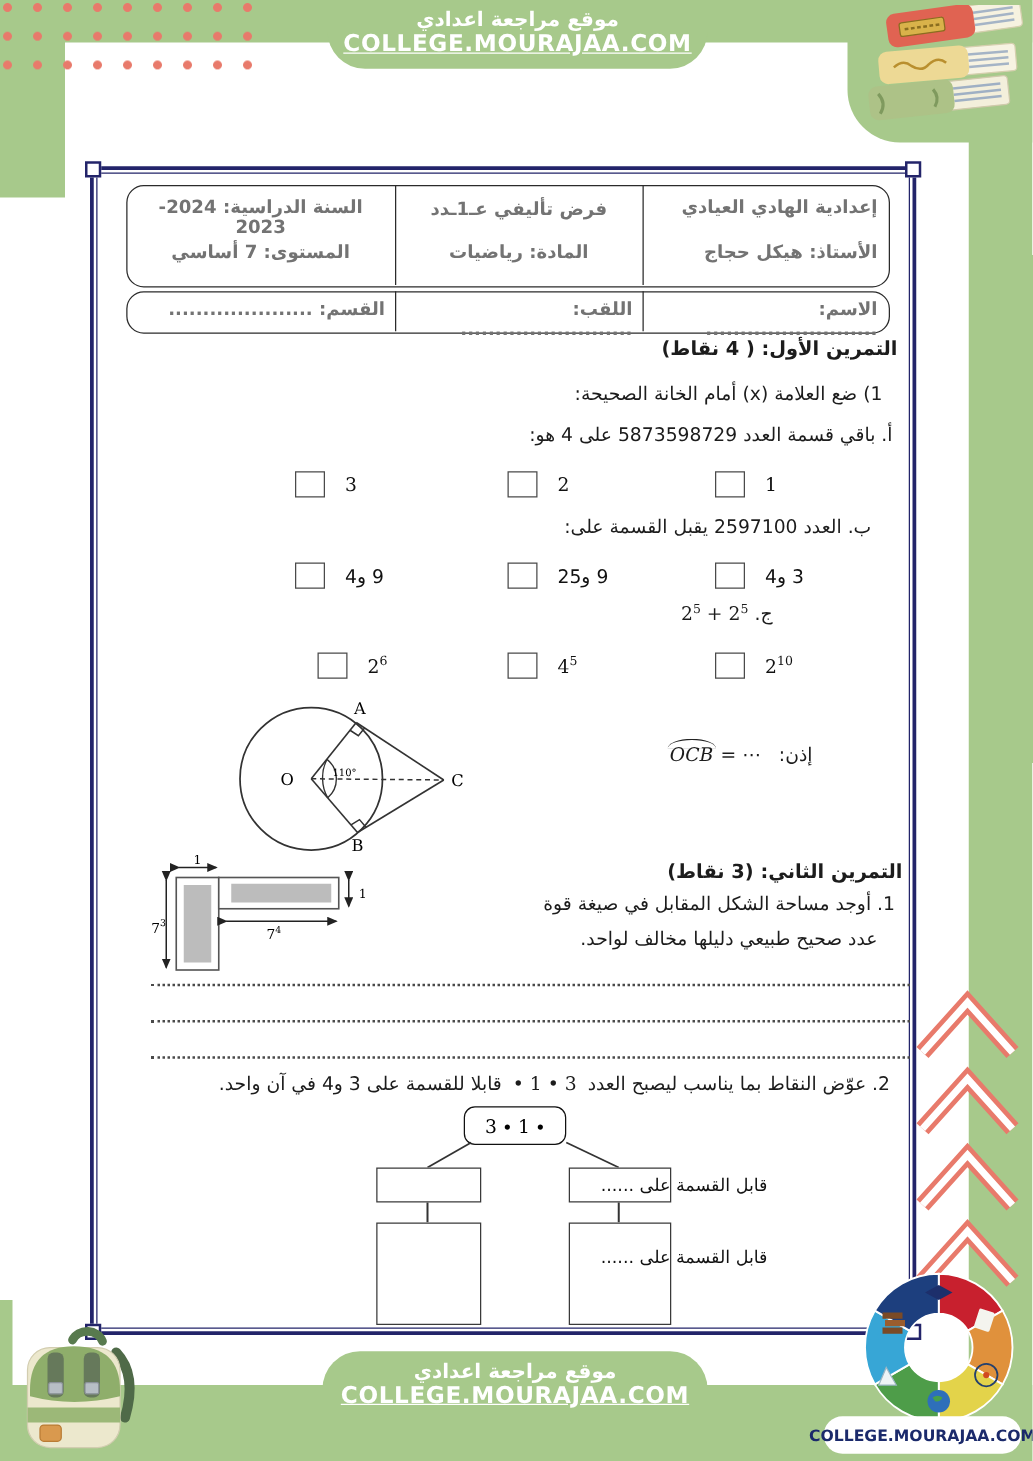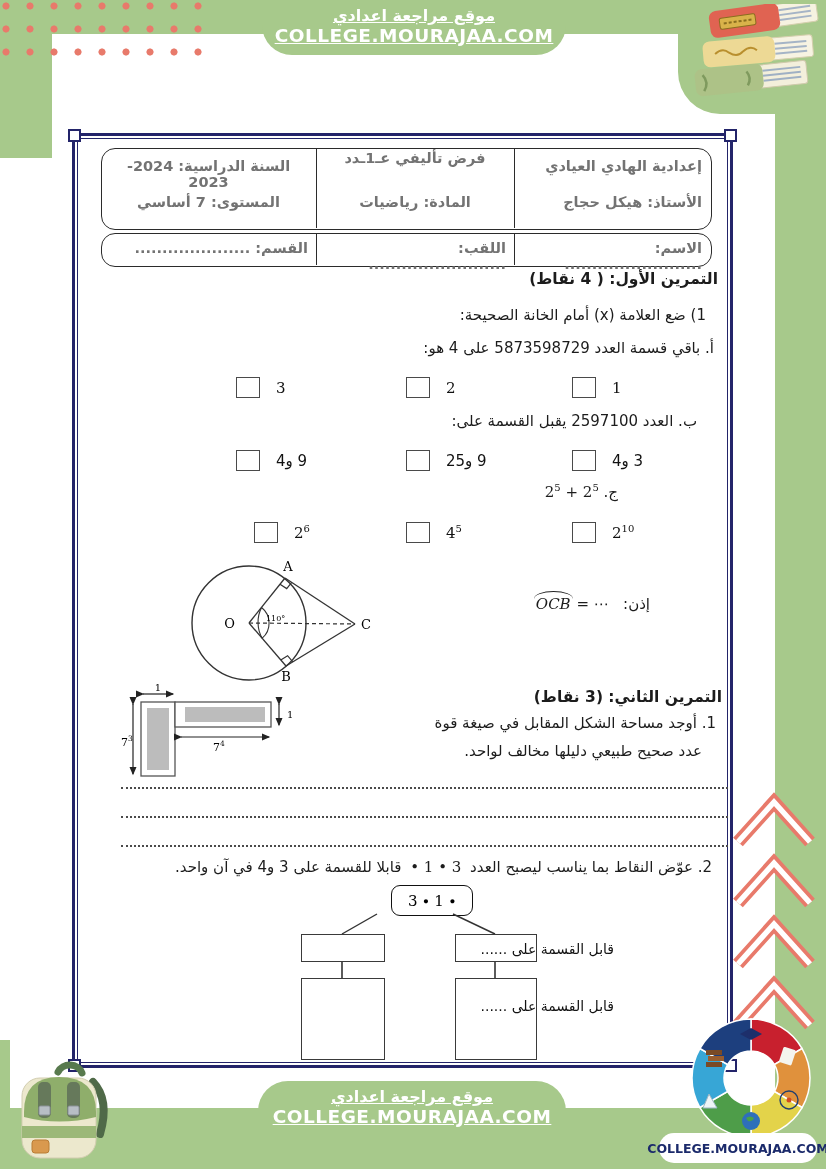--- a/index.html
+++ b/index.html
@@ -10,21 +10,21 @@
   .band-bottom{position:absolute;left:0;top:1108px;width:826px;height:61px;background:#a7c98b;}
   .bubble-top{position:absolute;left:262px;top:0;width:304px;height:55px;background:#a7c98b;border-radius:0 0 30px 30px;text-align:center;}
   .bubble-bottom{position:absolute;left:258px;top:1081px;width:308px;height:88px;background:#a7c98b;border-radius:30px 30px 0 0;text-align:center;}
   .right-band{position:absolute;left:775px;top:0;width:51px;height:1169px;background:#a7c98b;}
   .tr-block{position:absolute;left:678px;top:0;width:148px;height:114px;background:#a7c98b;border-radius:0 0 0 42px;}
   .left-col{position:absolute;left:0;top:0;width:52px;height:158px;background:#a7c98b;}
   .bl-strip{position:absolute;left:0;top:1040px;width:10px;height:70px;background:#a7c98b;}
   .dots{position:absolute;left:0;top:0;width:214px;height:62px;
         background-image:radial-gradient(circle at 6px 6px,#e87a6b 3.2px,rgba(0,0,0,0) 3.9px);
         background-size:24px 23px;}
-  .site-ar{margin:0;padding-top:6px;color:#fff;font-weight:bold;font-size:16px;text-decoration:underline;direction:rtl;}
+  .site-ar{margin:0;padding-top:6px;color:#fff;font-weight:bold;font-size:16px;direction:rtl;}
   .site-url{margin:0;color:#fff;font-weight:bold;font-size:18.5px;letter-spacing:.5px;text-decoration:underline;}
   .chev{position:absolute;left:730px;width:88px;height:58px;}
   
   .doc{position:absolute;left:72px;top:133px;width:661px;height:935px;box-sizing:border-box;
        border:3px solid #23246a;background:#fff;}
   .doc-inner{position:absolute;inset:2px;border:1.4px solid #23246a;pointer-events:none;}
   .corner{position:absolute;width:9px;height:9px;background:#fff;border:2px solid #23246a;}
   .line{position:absolute;direction:rtl;font-size:15px;color:#1c1c1c;white-space:nowrap;}
   .b{font-weight:bold;}
   .math{font-family:"DejaVu Serif",serif;direction:ltr;unicode-bidi:embed;}
@@ -105,21 +105,21 @@
     <div class="corner" style="left:-7px;top:-7px;"></div>
     <div class="corner" style="right:-7px;top:-7px;"></div>
     <div class="corner" style="left:-7px;bottom:-7px;"></div>
     <div class="corner" style="right:-7px;bottom:-7px;"></div>
 
     <div class="hrow" style="left:26px;top:12px;width:609px;height:80px;"></div>
     <div class="vsep" style="left:241px;top:12px;height:80px;"></div>
     <div class="vsep" style="left:439px;top:12px;height:80px;"></div>
     <div class="hcell" style="left:447px;top:22px;width:180px;text-align:right;">إعدادية الهادي العيادي</div>
     <div class="hcell" style="left:447px;top:58px;width:180px;text-align:right;">الأستاذ: هيكل حجاج</div>
-    <div class="hcell" style="left:241px;top:14px;width:198px;text-align:center;">فرض تأليفي عـ1ـدد</div>
+    <div class="hcell" style="left:241px;top:24px;width:198px;text-align:center;">فرض تأليفي عـ1ـدد</div>
     <div class="hcell" style="left:241px;top:58px;width:198px;text-align:center;">المادة: رياضيات</div>
     <div class="hcell" style="left:32px;top:22px;width:203px;text-align:center;">السنة الدراسية: 2024-2023</div>
     <div class="hcell" style="left:32px;top:58px;width:203px;text-align:center;">المستوى: 7 أساسي</div>
 
     <div class="hrow" style="left:26px;top:97px;width:609px;height:32px;"></div>
     <div class="vsep" style="left:241px;top:97px;height:32px;"></div>
     <div class="vsep" style="left:439px;top:97px;height:32px;"></div>
     <div class="hcell" style="left:447px;top:104px;width:180px;text-align:right;font-weight:bold;">الاسم: .........................</div>
     <div class="hcell" style="left:249px;top:104px;width:182px;text-align:right;font-weight:bold;">اللقب: .........................</div>
     <div class="hcell" style="left:34px;top:104px;width:199px;text-align:right;font-weight:bold;">القسم: .....................</div>
@@ -224,21 +224,21 @@
     <div class="dotline" style="top:651px;"></div>
     <div class="dotline" style="top:680px;"></div>
     <div class="dotline" style="top:709px;"></div>
 
     <div class="line" style="top:722px;right:18px;">
       <span>2.  عوّض النقاط بما يناسب ليصبح العدد</span>
       <span class="math" style="margin:0 4px;">• 1 • 3</span>
       <span>قابلا للقسمة على 3 و4 في آن واحد.</span>
     </div>
 
-    <div class="root-box" style="left:316px;top:749px;width:80px;height:29px;">3 ∙ 1 ∙</div>
+    <div class="root-box" style="left:296px;top:749px;width:80px;height:29px;">3 ∙ 1 ∙</div>
     <svg style="position:absolute;left:220px;top:745px;" width="250" height="105" viewBox="0 0 250 105">
       <line x1="82" y1="33" x2="47" y2="53" stroke="#333" stroke-width="1.4"></line>
       <line x1="158" y1="33" x2="200" y2="53" stroke="#333" stroke-width="1.4"></line>
       <line x1="47" y1="79" x2="47" y2="97" stroke="#333" stroke-width="1.6"></line>
       <line x1="200" y1="79" x2="200" y2="97" stroke="#333" stroke-width="1.6"></line>
     </svg>
     <div class="tbox" style="left:226px;top:798px;width:82px;height:26px;"></div>
     <div class="tbox" style="left:380px;top:798px;width:80px;height:26px;"></div>
     <div class="tbox" style="left:226px;top:842px;width:82px;height:80px;"></div>
     <div class="tbox" style="left:380px;top:842px;width:80px;height:80px;"></div>

